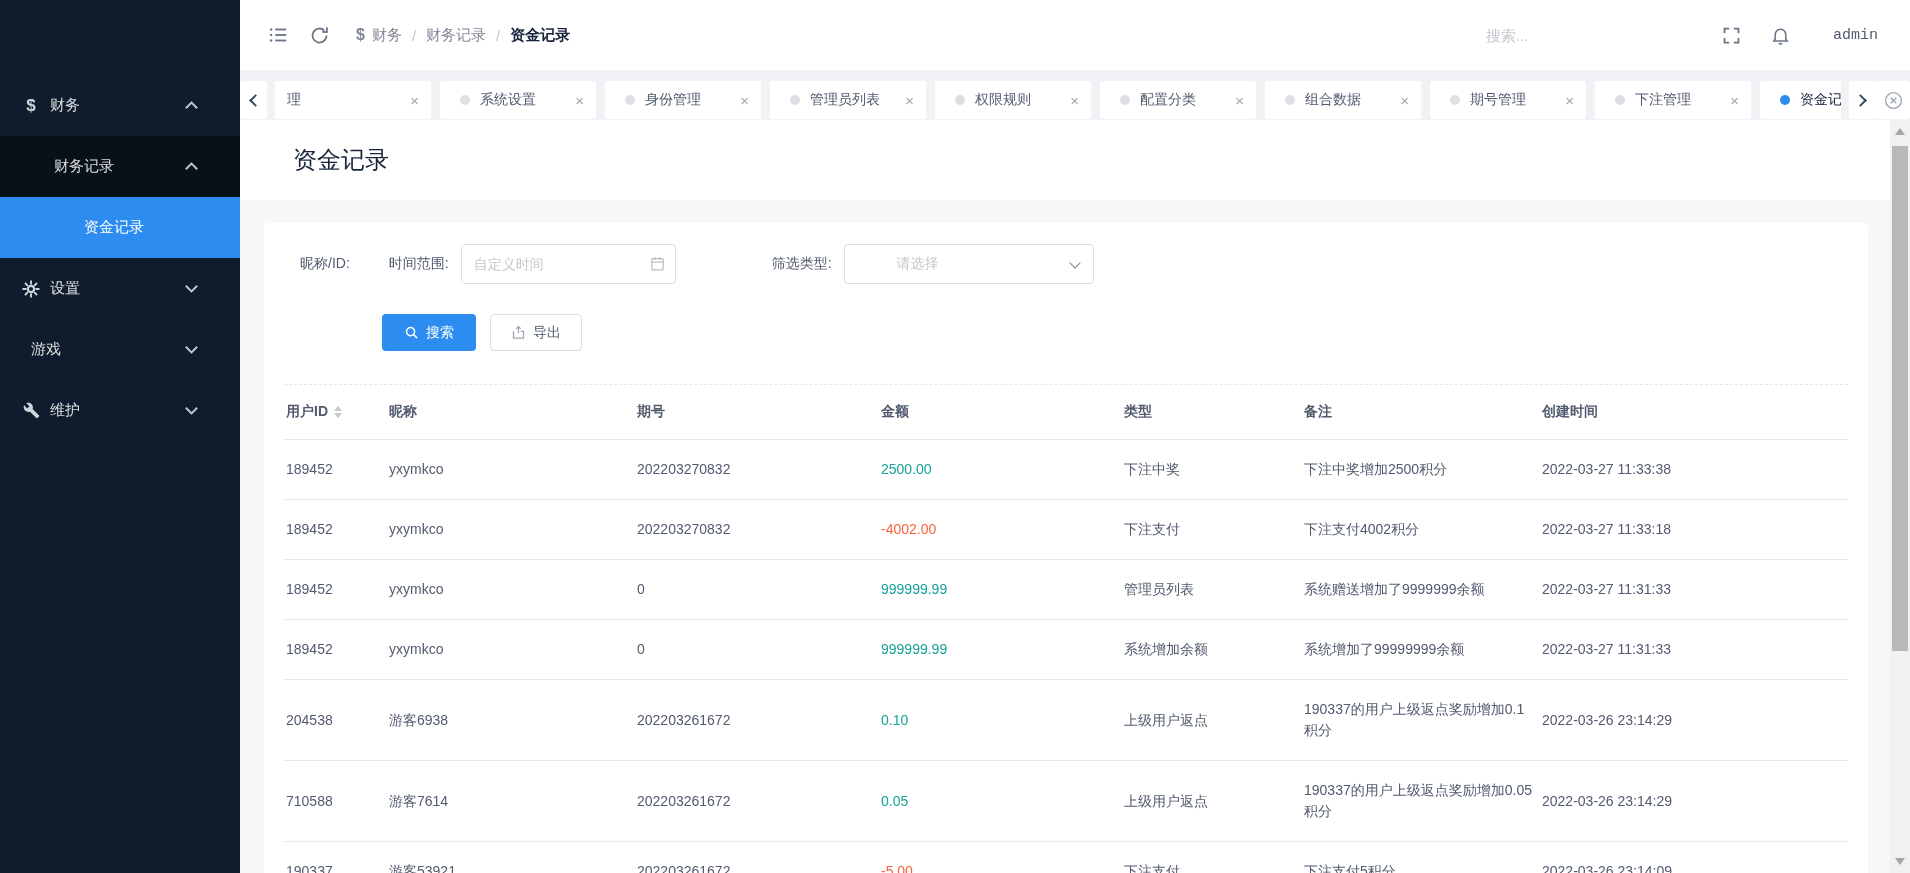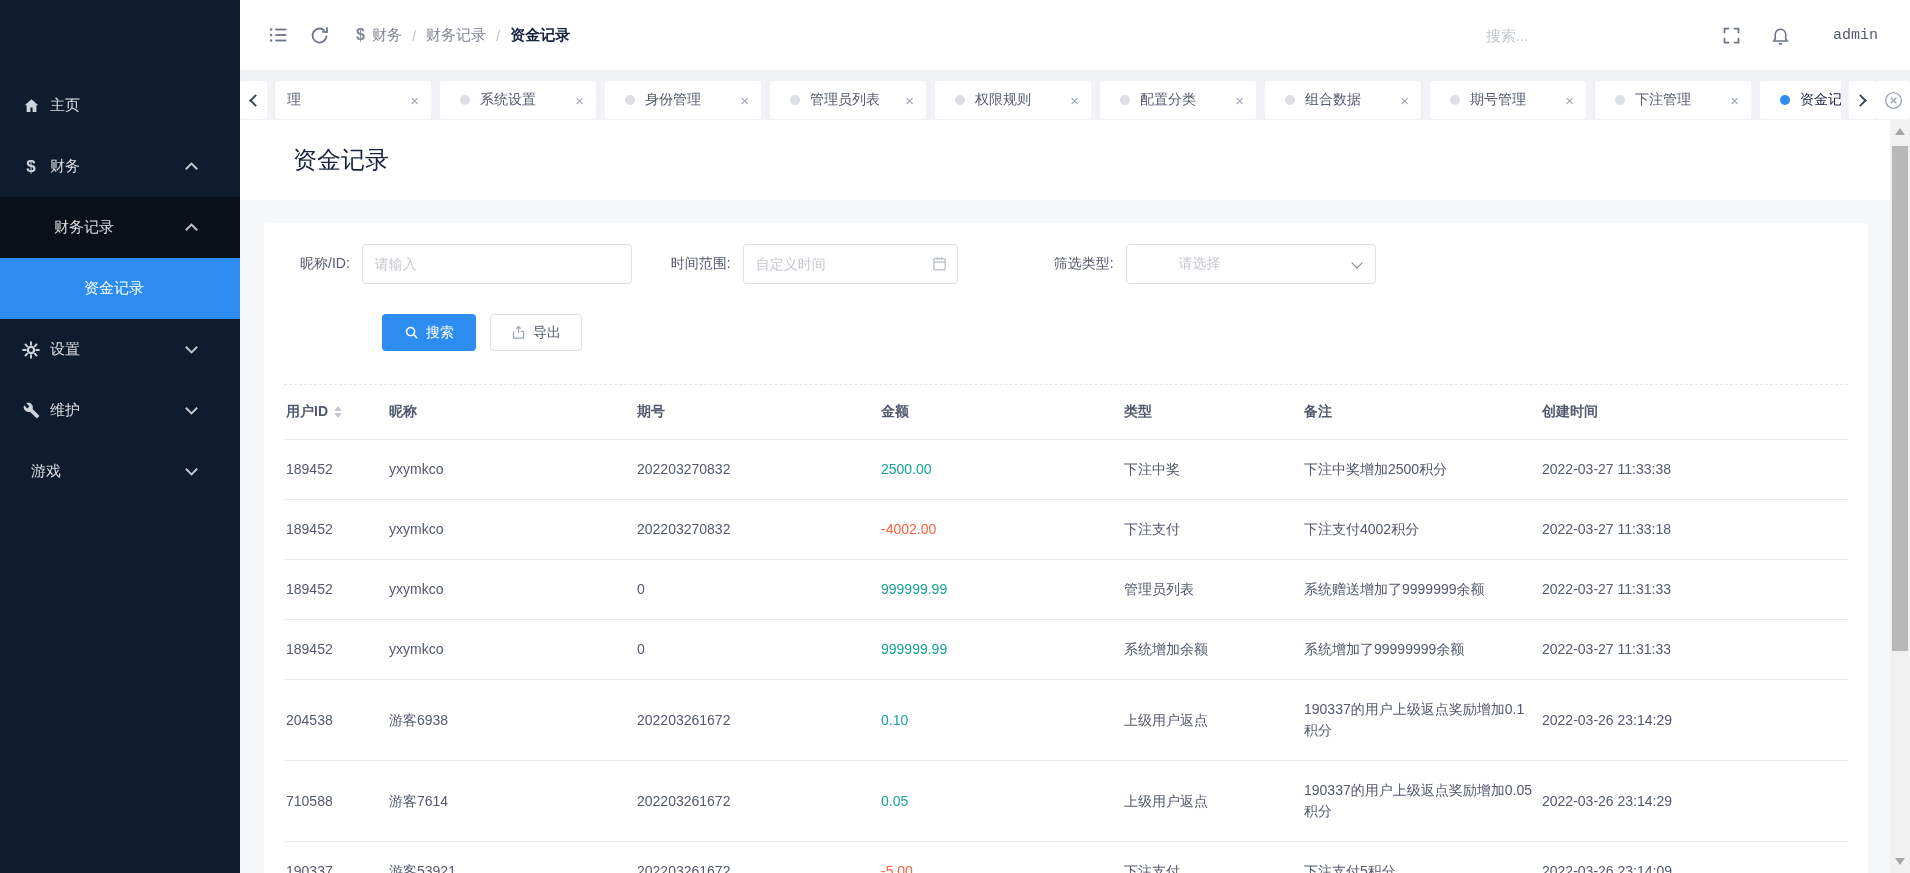--- a/index.html
+++ b/index.html
@@ -100,28 +100,20 @@
   
   .scrollbar { position:absolute; right:0; top:120px; bottom:0; width:20px; background:#f1f1f1; z-index:6; }
   .sb-up { position:absolute; top:8px; left:5px; width:0; height:0; border-left:5px solid transparent; border-right:5px solid transparent; border-bottom:7px solid #a6a6a6; cursor:pointer; }
   .sb-down { position:absolute; bottom:8px; left:5px; width:0; height:0; border-left:5px solid transparent; border-right:5px solid transparent; border-top:7px solid #a6a6a6; cursor:pointer; }
   .sb-thumb { position:absolute; top:26px; left:2px; width:16px; height:505px; background:#b8b8b8; cursor:pointer; }
 </style>
 </head>
 <body>
 
 <aside class="sidebar">
-  <div class="side-item">
-    <span class="s-icon">
-      <svg width="17" height="17" viewBox="0 0 24 24" fill="currentColor">
-          <path d="M12 3 2.5 11.5h2.6V21h5.4v-6.2h3V21h5.4v-9.5h2.6z"></path>
-        </svg>
-    </span>
-    <span>主页</span>
-  </div>
   <div class="side-item">
     <span class="s-icon">
         <span class="dollar-glyph">$</span>
       </span>
     <span>财务</span>
     <i class="chev up"></i>
   </div>
   <div class="side-item lvl2 dark">
     <span>财务记录</span>
     <i class="chev up"></i>
@@ -141,31 +133,31 @@
             <line x1="4.7" y1="4.7" x2="7.1" y2="7.1"></line>
             <line x1="16.9" y1="16.9" x2="19.3" y2="19.3"></line>
             <line x1="4.7" y1="19.3" x2="7.1" y2="16.9"></line>
             <line x1="16.9" y1="7.1" x2="19.3" y2="4.7"></line>
           </g>
         </svg>
     </span>
     <span>设置</span>
     <i class="chev down"></i>
   </div>
+  <div class="side-item lvl2 no-indent">
+    <span>游戏</span>
+    <i class="chev down"></i>
+  </div>
   <div class="side-item">
     <span class="s-icon">
       <svg width="17" height="17" viewBox="0 0 24 24" fill="currentColor">
           <path d="M22.7 19l-9.1-9.1c.9-2.3.4-5-1.5-6.9-2-2-5-2.4-7.4-1.3L9 6 6 9 1.6 4.7C.4 7.1.9 10.1 2.9 12.1c1.9 1.9 4.6 2.4 6.9 1.5l9.1 9.1c.4.4 1 .4 1.4 0l2.3-2.3c.5-.4.5-1.1.1-1.4z"></path>
         </svg>
     </span>
     <span>维护</span>
-    <i class="chev down"></i>
-  </div>
-  <div class="side-item lvl2 no-indent">
-    <span>游戏</span>
     <i class="chev down"></i>
   </div>
 </aside>
 
 <header class="topbar">
   <span class="hicon menu-icon">
     <svg width="22" height="22" viewBox="0 0 24 24" stroke="currentColor" fill="currentColor">
         <g stroke-width="2">
           <line x1="9" y1="6" x2="21" y2="6"></line>
           <line x1="9" y1="12" x2="21" y2="12"></line>
@@ -290,21 +282,20 @@
 </div>
 
 <main class="content">
   <section class="title-band">
     <h1 class="page-title">资金记录</h1>
   </section>
 
   <section class="card">
     <div class="filter-row">
       <span class="f-label">昵称/ID:</span>
-      <input class="text-input" placeholder="请输入" style="">
       <span class="f-label gap1">时间范围:</span>
       <span class="date-wrap">
         <input class="text-input" placeholder="自定义时间" style="">
         <span class="cal-icon">
           <svg width="17" height="17" viewBox="0 0 24 24" fill="none" stroke="currentColor" stroke-width="1.8">
               <rect x="4" y="5" width="16" height="16" rx="1.5"></rect>
               <line x1="4" y1="10" x2="20" y2="10"></line>
               <line x1="9" y1="3" x2="9" y2="7"></line>
               <line x1="15" y1="3" x2="15" y2="7"></line>
             </svg>

